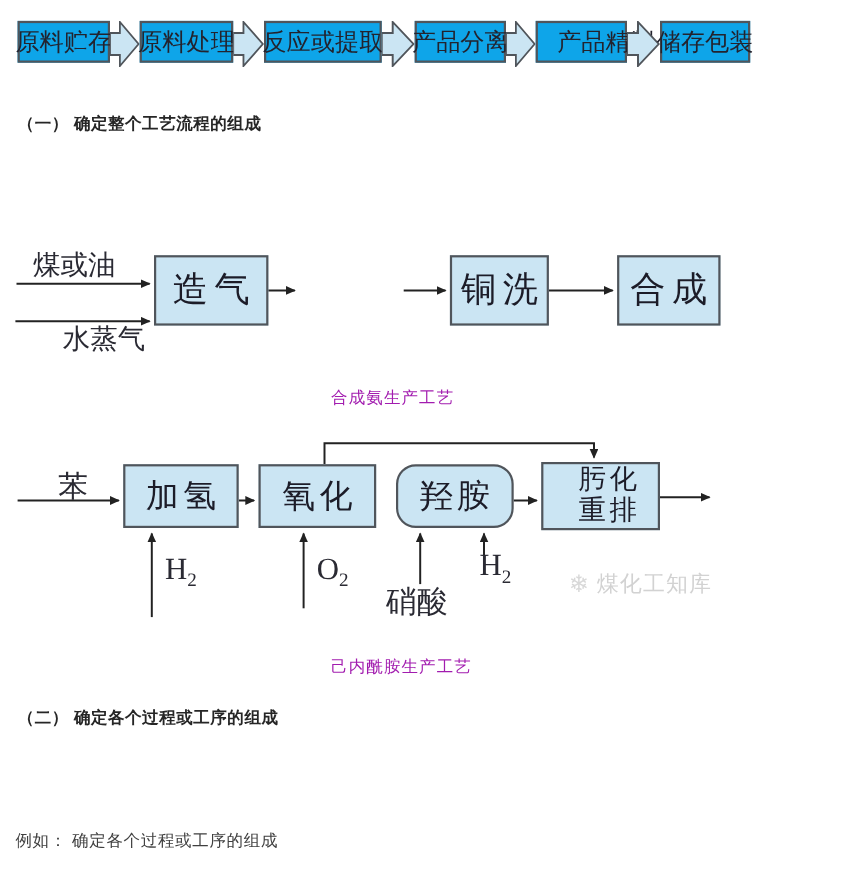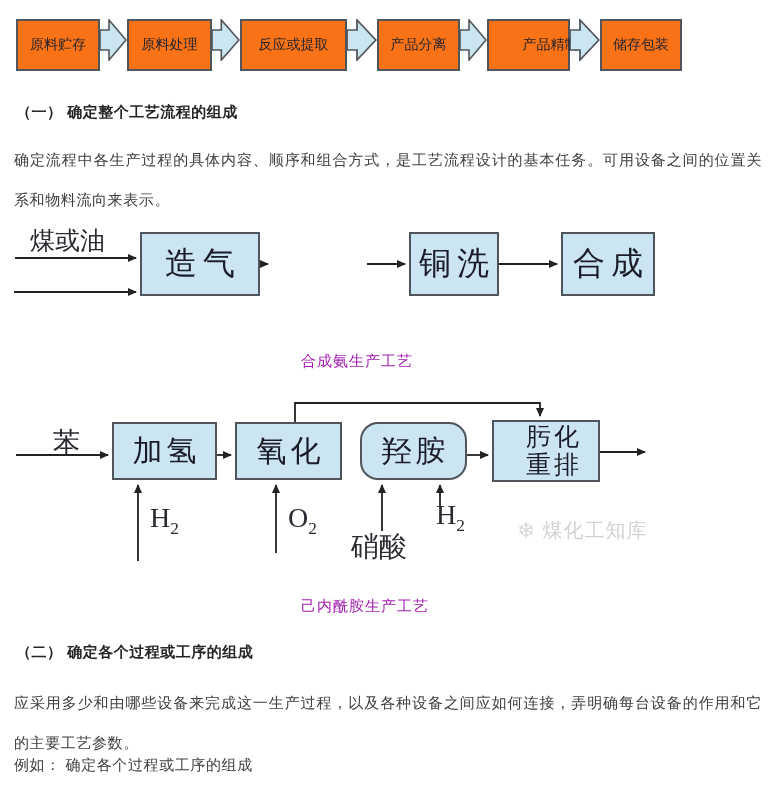--- a/index.html
+++ b/index.html
@@ -2,24 +2,24 @@
 <html><head>
 <meta charset="utf-8">
 <style>
   html,body{margin:0;padding:0;background:#ffffff;}
   .page{
     position:relative;width:781px;height:792px;background:#ffffff;
     font-family:"Liberation Sans",sans-serif;overflow:hidden;
   }
   
   .topstep{
-    position:absolute;top:19px;height:52px;box-sizing:border-box;
-    background:#f97316;border:2px solid #50555b;
+    position:absolute;top:19px;height:38px;box-sizing:border-box;
+    background:#0ea5e9;border:2px solid #50555b;
     display:flex;align-items:center;justify-content:center;
-    font-family:"Liberation Serif",serif;font-size:14px;color:#23232e;
+    font-family:"Liberation Serif",serif;font-size:22px;color:#23232e;
     white-space:nowrap;letter-spacing:0px;
   }
   .chev{position:absolute;top:19px;height:42px;}
   
   .h-sec{
     position:absolute;left:16px;font-size:15px;font-weight:bold;color:#262626;
     letter-spacing:0.5px;white-space:nowrap;
   }
   .body-p{
     position:absolute;left:14px;width:748px;font-size:15px;color:#404040;
@@ -73,36 +73,36 @@
         <polygon points="0,11 9,11 9,1 26,21 9,41 9,31 0,31" fill="#cbe5f3" stroke="#50555b" stroke-width="1.6"></polygon>
       </svg>
     <div class="topstep" style="left:487px;width:83px;padding-left:44px;">产品精制</div>
     <svg class="chev" style="left:570px;width:30px;" viewBox="0 0 27 42" preserveAspectRatio="none">
         <polygon points="0,11 9,11 9,1 26,21 9,41 9,31 0,31" fill="#cbe5f3" stroke="#50555b" stroke-width="1.6"></polygon>
       </svg>
     <div class="topstep" style="left:600px;width:82px;">储存包装</div>
   </div>
 
   <div class="h-sec" style="top:103px;">（一） 确定整个工艺流程的组成</div>
-  <div class="body-p" style="top:140px;">确定流程中各生产过程的具体内容、顺序和组合方式，是工艺流程设计的基本任务。可用设备之间的位置关系和物料流向来表示。</div>
 
   <svg class="svgwire" style="top:215px;" width="700" height="120" viewBox="0 0 700 120">
     <defs>
       <marker id="ar1" markerWidth="10" markerHeight="9" refX="8" refY="4" orient="auto" markerUnits="userSpaceOnUse">
         <polygon points="0,0 9,4 0,8" fill="#222222"></polygon>
       </marker>
     </defs>
     <line x1="15" y1="43" x2="136" y2="43" stroke="#222222" stroke-width="1.8" marker-end="url(#ar1)"></line>
     <line x1="14" y1="77" x2="136" y2="77" stroke="#222222" stroke-width="1.8" marker-end="url(#ar1)"></line>
     <line x1="238" y1="49" x2="268" y2="49" stroke="#222222" stroke-width="1.8" marker-end="url(#ar1)"></line>
     <line x1="367" y1="49" x2="405" y2="49" stroke="#222222" stroke-width="1.8" marker-end="url(#ar1)"></line>
     <line x1="499" y1="49" x2="557" y2="49" stroke="#222222" stroke-width="1.8" marker-end="url(#ar1)"></line>
   </svg>
   <div class="dlabel" style="left:30px;top:224px;font-size:25px;">煤或油</div>
-  <div class="fbox big" style="left:140px;top:232px;width:120px;height:64px;">造气</div>
+  <div class="dlabel" style="left:57px;top:291px;font-size:25px;">水蒸气</div>
+  <div class="fbox big" style="left:140px;top:232px;width:104px;height:64px;">造气</div>
   <div class="fbox big" style="left:409px;top:232px;width:90px;height:64px;">铜洗</div>
   <div class="fbox big" style="left:561px;top:232px;width:94px;height:64px;">合成</div>
   <div class="caption" style="left:301px;top:352px;">合成氨生产工艺</div>
 
   <svg class="svgwire" style="top:395px;" width="700" height="175" viewBox="0 0 700 175">
     <defs>
       <marker id="ar2" markerWidth="10" markerHeight="9" refX="8" refY="4" orient="auto" markerUnits="userSpaceOnUse">
         <polygon points="0,0 9,4 0,8" fill="#222222"></polygon>
       </marker>
     </defs>
@@ -130,16 +130,15 @@
   <div class="dlabel" style="left:436px;top:499px;font-size:28px;"><span>H</span><sub>2</sub></div>
 
   <div class="wmark" style="left:517px;top:517px;">
     <span class="wicon">❄</span>
     <span>煤化工知库</span>
   </div>
 
   <div class="caption" style="left:301px;top:597px;">己内酰胺生产工艺</div>
 
   <div class="h-sec" style="top:643px;">（二） 确定各个过程或工序的组成</div>
-  <div class="body-p" style="top:683px;">应采用多少和由哪些设备来完成这一生产过程，以及各种设备之间应如何连接，弄明确每台设备的作用和它的主要工艺参数。</div>
   <div class="body-p" style="top:745px;">例如： 确定各个过程或工序的组成</div>
 
 </div>
 
 </body></html>

